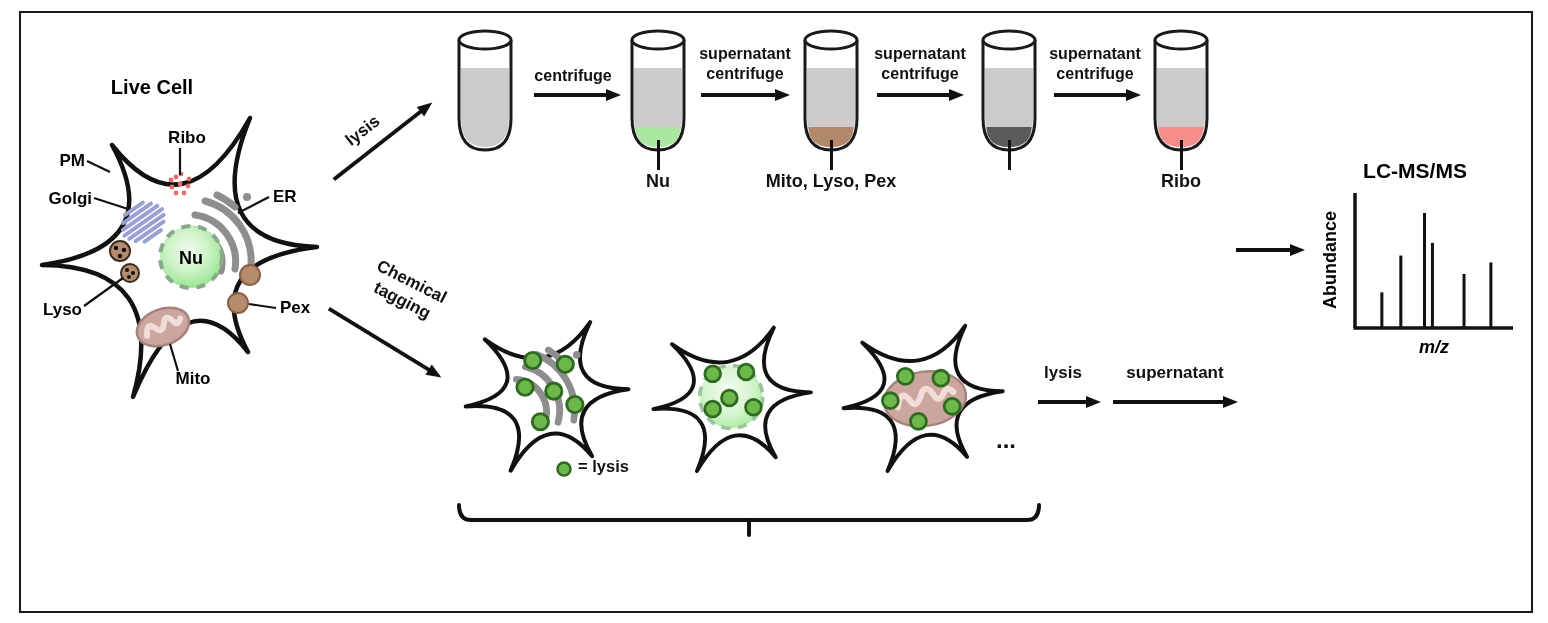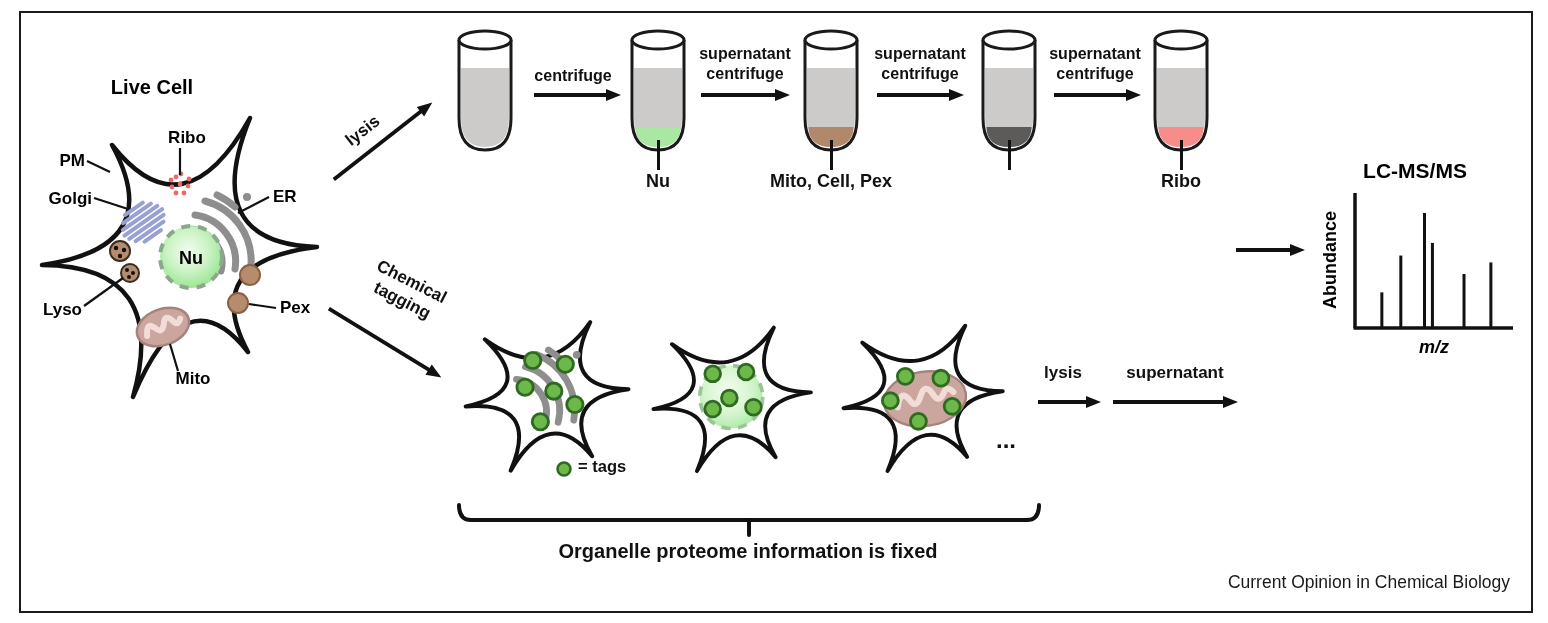--- a/index.html
+++ b/index.html
@@ -153,21 +153,21 @@
     <path d="M3,12 L3,90 Q3,122 29,122 Q55,122 55,90 L55,12" fill="none" stroke="#1a1a1a" stroke-width="3"></path>
     <ellipse cx="29" cy="12" rx="26" ry="9" fill="#fff" stroke="#1a1a1a" stroke-width="3"></ellipse>
   </svg>
 
   <div class="abs" style="left:657px;top:140px;width:2.5px;height:30px;background:#111"></div>
   <div class="abs" style="left:830px;top:140px;width:2.5px;height:30px;background:#111"></div>
   <div class="abs" style="left:1008px;top:140px;width:2.5px;height:30px;background:#111"></div>
   <div class="abs" style="left:1180px;top:140px;width:2.5px;height:30px;background:#111"></div>
 
   <div class="abs blabel center" style="left:558px;top:171px;width:200px;font-size:18px">Nu</div>
-  <div class="abs blabel center" style="left:731px;top:171px;width:200px;font-size:18px">Mito, Cell, Pex</div>
+  <div class="abs blabel center" style="left:731px;top:171px;width:200px;font-size:18px">Mito, Lyso, Pex</div>
   <div class="abs blabel center" style="left:1081px;top:171px;width:200px;font-size:18px">Ribo</div>
 
   <div class="abs blabel center" style="left:493px;top:66px;width:160px;font-size:16px;line-height:19px">
     <div>centrifuge</div>
     <div></div>
   </div>
   <div class="abs" style="left:533px;top:88px">
     <svg width="88" height="14">
         <line x1="1" y1="7" x2="75" y2="7" stroke="#111" stroke-width="3.8"></line>
         <polygon points="73,1 88,7 73,13" fill="#111"></polygon>
@@ -277,21 +277,21 @@
     </g>
   </svg>
 
   <svg class="abs" style="left:555px;top:460px" width="18" height="18">
     <g fill="#6cb84a">
         <g stroke-width="2.5" stroke="#2e6b20">
       <circle cx="9" cy="9" r="6.5"></circle>
     </g>
       </g>
   </svg>
-  <div class="abs blabel" style="left:578px;top:457px;font-size:16.5px">= tags</div>
+  <div class="abs blabel" style="left:578px;top:457px;font-size:16.5px">= lysis</div>
 
   <div class="abs blabel" style="left:996px;top:426px;font-size:24px">...</div>
 
   <div class="abs blabel center" style="left:1013px;top:363px;width:100px;font-size:17px">lysis</div>
   <div class="abs" style="left:1037px;top:395px">
     <svg width="64" height="14">
         <line x1="1" y1="7" x2="51" y2="7" stroke="#111" stroke-width="3.8"></line>
         <polygon points="49,1 64,7 49,13" fill="#111"></polygon>
       </svg>
   </div>
@@ -300,21 +300,20 @@
     <svg width="126" height="14">
         <line x1="1" y1="7" x2="113" y2="7" stroke="#111" stroke-width="3.8"></line>
         <polygon points="111,1 126,7 111,13" fill="#111"></polygon>
       </svg>
   </div>
 
   <svg class="abs" style="left:457px;top:502px" width="584" height="38" viewBox="0 0 584 38">
     <path d="M2,3 Q2,18 14,18 L570,18 Q582,18 582,3" fill="none" stroke="#111" stroke-width="4" stroke-linecap="round"></path>
     <line x1="292" y1="18" x2="292" y2="33" stroke="#111" stroke-width="4" stroke-linecap="round"></line>
   </svg>
-  <div class="abs blabel center" style="left:448px;top:540px;width:600px;font-size:20px">Organelle proteome information is fixed</div>
 
   <div class="abs" style="left:1235px;top:243px">
     <svg width="70" height="14">
         <line x1="1" y1="7" x2="57" y2="7" stroke="#111" stroke-width="3.8"></line>
         <polygon points="55,1 70,7 55,13" fill="#111"></polygon>
       </svg>
   </div>
 
   <svg class="abs" style="left:1322px;top:150px" width="200" height="215" viewBox="0 0 200 215">
     <text x="93" y="28" font-size="21" font-weight="bold" text-anchor="middle">LC-MS/MS</text>
@@ -325,14 +324,13 @@
     <g id="ms-peaks">
         <line x1="59.86" x2="59.86" y1="177" y2="142.35" stroke="#111" stroke-width="3"></line>
         <line x1="78.82" x2="78.82" y1="177" y2="105.55" stroke="#111" stroke-width="3"></line>
         <line x1="102.52" x2="102.52" y1="177" y2="63" stroke="#111" stroke-width="3"></line>
         <line x1="110.42" x2="110.42" y1="177" y2="92.9" stroke="#111" stroke-width="3"></line>
         <line x1="142.01999999999998" x2="142.01999999999998" y1="177" y2="123.95" stroke="#111" stroke-width="3"></line>
         <line x1="168.88" x2="168.88" y1="177" y2="112.45" stroke="#111" stroke-width="3"></line>
       </g>
   </svg>
 
-  <div class="abs" style="left:1200px;top:572px;width:310px;text-align:right;font-size:17.5px;color:#1a1a1a">Current Opinion in Chemical Biology</div>
 </div>
 
 </body></html>

